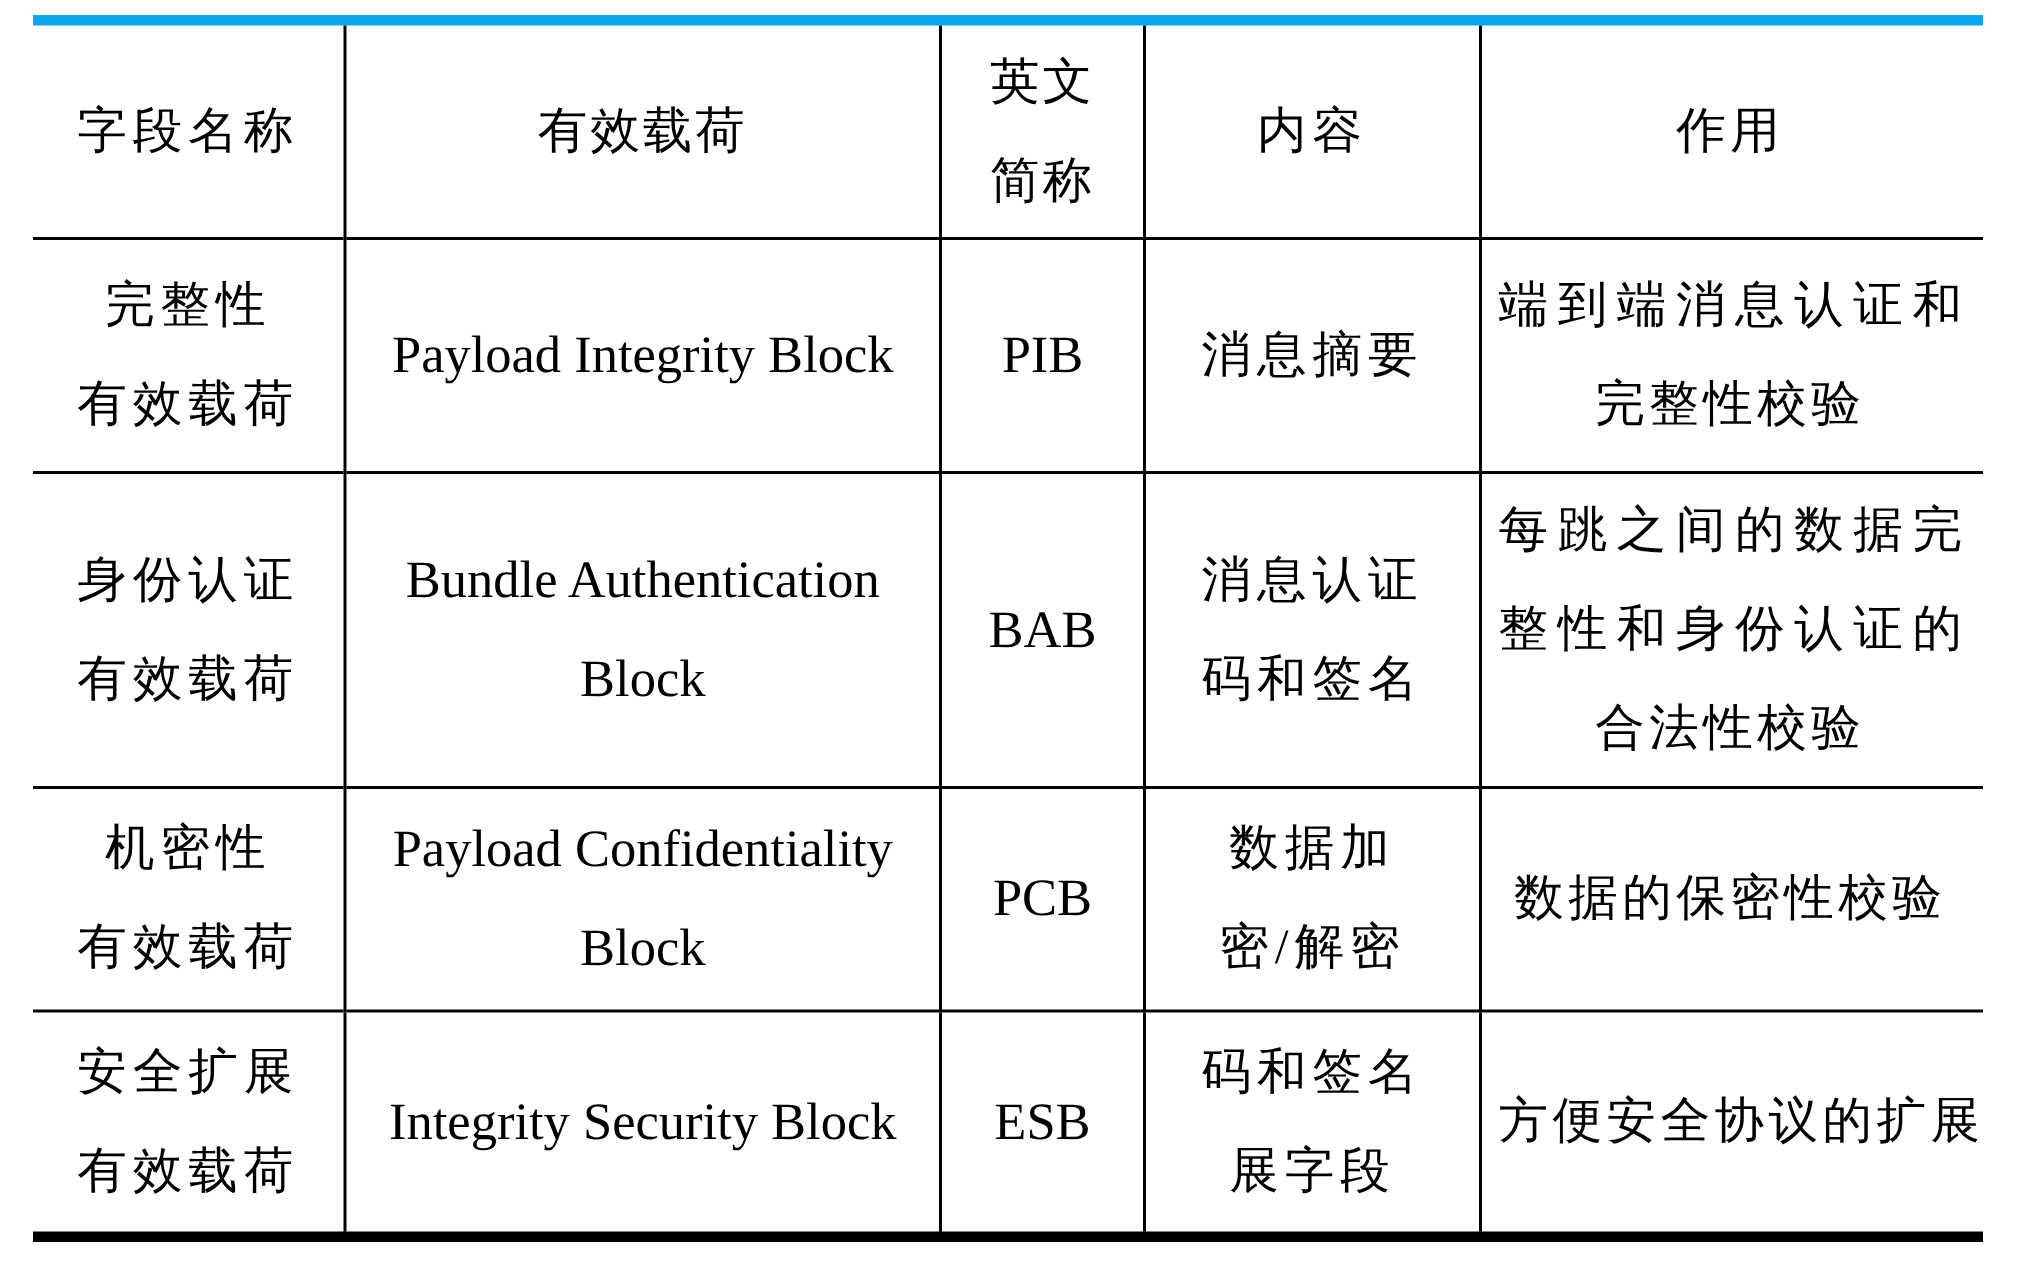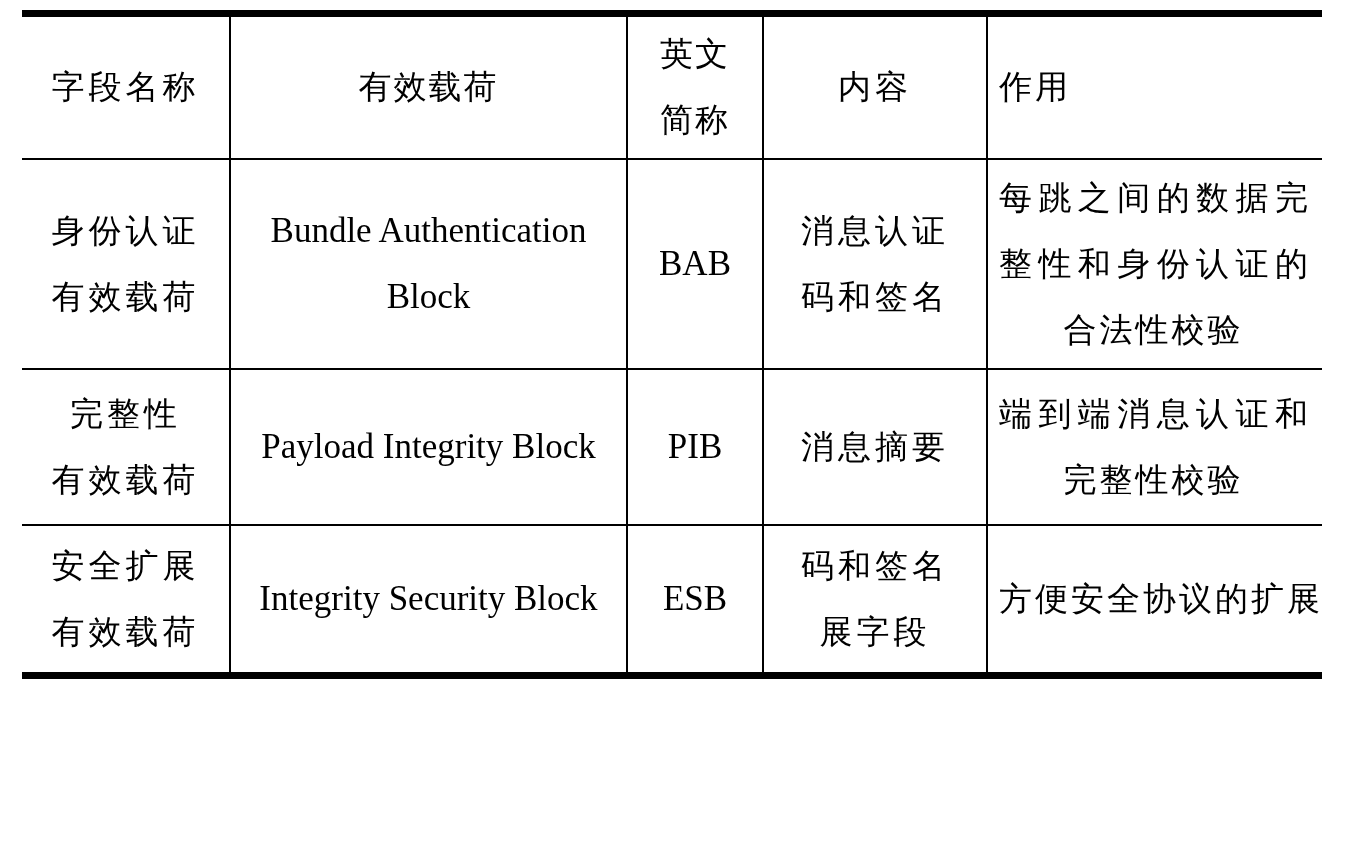--- a/index.html
+++ b/index.html
@@ -8,21 +8,21 @@
     background:#ffffff;color:#000000;
     font-family:"Liberation Serif","DejaVu Serif",serif;
     position:relative;overflow:hidden;
   }
   .page{position:absolute;left:0;top:0;width:1358px;height:851px;background:#ffffff;}
   table.tbl{
     position:absolute;left:22px;top:10px;
     width:1300px;
     border-collapse:collapse;
     table-layout:fixed;
-    border-top:7px solid #000000;
+    border-top:7px solid #0ea5e9;
     border-bottom:7px solid #000;
   }
   .tbl td{
     border-left:2px solid #000;
     vertical-align:middle;
     text-align:center;
     padding:0;
     font-size:33px;
     overflow:hidden;
   }
@@ -69,22 +69,53 @@
         <div class="line">有效载荷</div>
       </td>
       <td class="c3">
         <div class="line">英文</div>
         <div class="line">简称</div>
       </td>
       <td class="c4">
         <div class="line">内容</div>
       </td>
       <td class="c5">
-        <div class="inner" style="text-align:left">
+        <div class="inner" style="text-align:center">
           <div class="line">作用</div>
+        </div>
+      </td>
+    </tr>
+
+    <tr style="height:156px">
+      <td class="c1">
+        <div class="line">完整性</div>
+        <div class="line">有效载荷</div>
+      </td>
+      <td class="c2 en">
+        <div class="line">Payload Integrity Block</div>
+      </td>
+      <td class="c3 en">
+        <div class="line">PIB</div>
+      </td>
+      <td class="c4">
+        <div class="line">消息摘要</div>
+      </td>
+      <td class="c5">
+        <div class="inner">
+          <div class="line spread">
+                <span>端</span>
+                <span>到</span>
+                <span>端</span>
+                <span>消</span>
+                <span>息</span>
+                <span>认</span>
+                <span>证</span>
+                <span>和</span>
+              </div>
+          <div class="line">完整性校验</div>
         </div>
       </td>
     </tr>
 
     <tr style="height:210px">
       <td class="c1">
         <div class="line">身份认证</div>
         <div class="line">有效载荷</div>
       </td>
       <td class="c2 en">
@@ -118,51 +149,42 @@
                 <span>份</span>
                 <span>认</span>
                 <span>证</span>
                 <span>的</span>
               </div>
           <div class="line">合法性校验</div>
         </div>
       </td>
     </tr>
 
-    <tr style="height:156px">
-      <td class="c1">
-        <div class="line">完整性</div>
-        <div class="line">有效载荷</div>
-      </td>
-      <td class="c2 en">
-        <div class="line">Payload Integrity Block</div>
-      </td>
-      <td class="c3 en">
-        <div class="line">PIB</div>
-      </td>
-      <td class="c4">
-        <div class="line">消息摘要</div>
-      </td>
-      <td class="c5">
-        <div class="inner">
-          <div class="line spread">
-                <span>端</span>
-                <span>到</span>
-                <span>端</span>
-                <span>消</span>
-                <span>息</span>
-                <span>认</span>
-                <span>证</span>
-                <span>和</span>
-              </div>
-          <div class="line">完整性校验</div>
-        </div>
-      </td>
-    </tr>
-
+    <tr style="height:149px">
+      <td class="c1">
+        <div class="line">机密性</div>
+        <div class="line">有效载荷</div>
+      </td>
+      <td class="c2 en">
+        <div class="line">Payload Confidentiality</div>
+        <div class="line">Block</div>
+      </td>
+      <td class="c3 en">
+        <div class="line">PCB</div>
+      </td>
+      <td class="c4">
+        <div class="line">数据加</div>
+        <div class="line">密/解密</div>
+      </td>
+      <td class="c5">
+        <div class="inner">
+          <div class="line">数据的保密性校验</div>
+        </div>
+      </td>
+    </tr>
 
     <tr style="height:151px">
       <td class="c1">
         <div class="line">安全扩展</div>
         <div class="line">有效载荷</div>
       </td>
       <td class="c2 en">
         <div class="line">Integrity Security Block</div>
       </td>
       <td class="c3 en">

